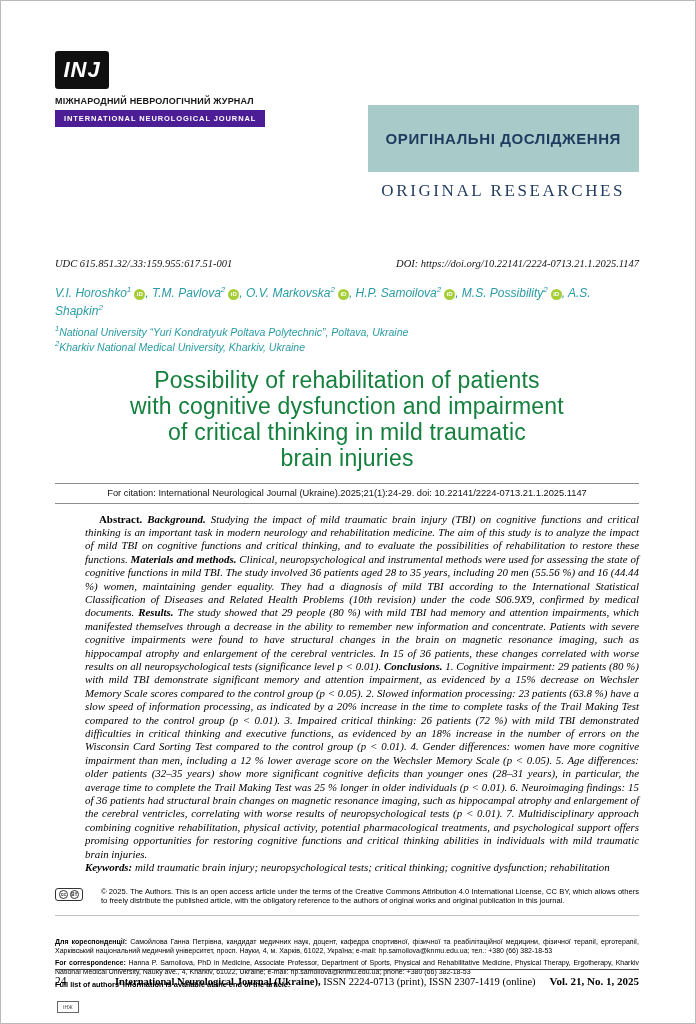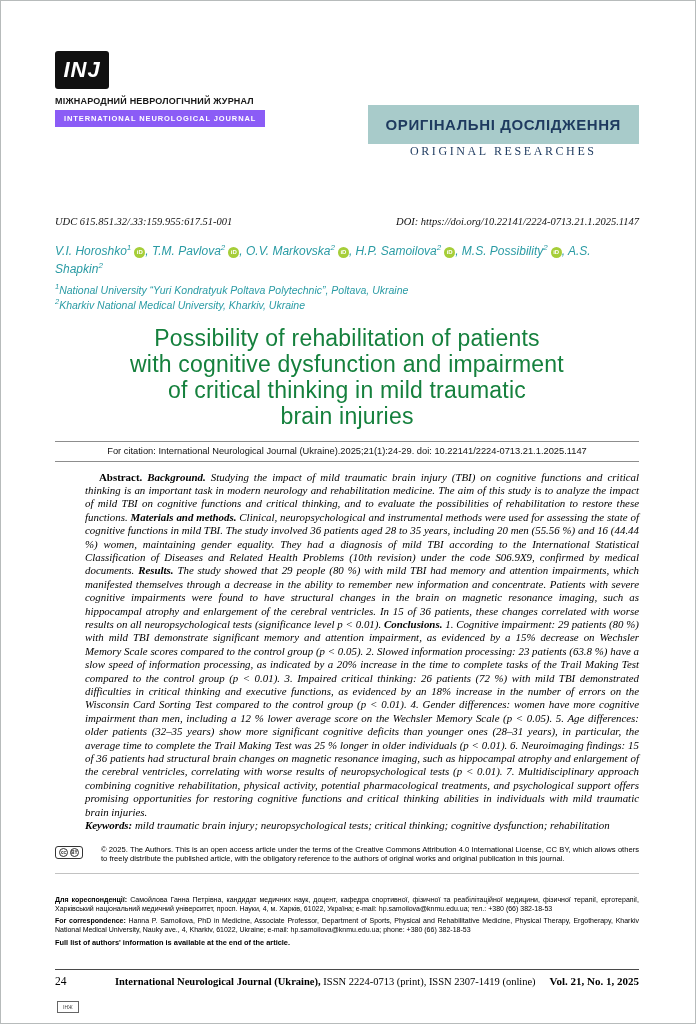--- a/index.html
+++ b/index.html
@@ -16,33 +16,33 @@
     width:54px; height:38px; background:#101010; color:#fff; border-radius:3px;
     display:flex; align-items:center; justify-content:center;
     font-family:"Liberation Sans", sans-serif; font-weight:bold; font-style:italic;
     font-size:22px; letter-spacing:1px;
   }
   .brand-uk {
     margin-top:7px; font-family:"Liberation Sans", sans-serif; font-weight:bold;
     font-size:9px; letter-spacing:.2px; color:#161616; white-space:nowrap;
   }
   .brand-bar {
-    margin-top:4px; display:inline-block; background:#8b5cf6; color:#fff;
+    margin-top:4px; display:inline-block; background:#4c1d95; color:#fff;
     font-family:"Liberation Sans", sans-serif; font-weight:bold; font-size:7.5px;
     letter-spacing:.9px; padding:4px 9px; white-space:nowrap;
   }
   .section { margin-top:54px; text-align:center; }
   .section-box {
     background:#a8cbca; color:#1e3a5f; font-family:"Liberation Sans", sans-serif;
-    font-weight:bold; font-size:15px; letter-spacing:.6px; padding:11px 18px;
+    font-weight:bold; font-size:15px; letter-spacing:.6px; padding:25px 18px;
     white-space:nowrap;
   }
   .section-en {
-    color:#1e3a5f; font-family:"Liberation Serif", serif;
-    font-size:12px; letter-spacing:2.6px; white-space:nowrap;
+    margin-top:9px; color:#1e3a5f; font-family:"Liberation Serif", serif;
+    font-size:17px; letter-spacing:2.6px; white-space:nowrap;
   }
   
   .meta-row {
     display:flex; justify-content:space-between; margin-top:57px;
     font-style:italic; font-size:10.5px; color:#111;
   }
   
   .authors {
     margin-top:15px; color:#2a9ba4; font-family:"Liberation Sans", sans-serif;
     font-style:italic; font-size:12px; line-height:1.45;

